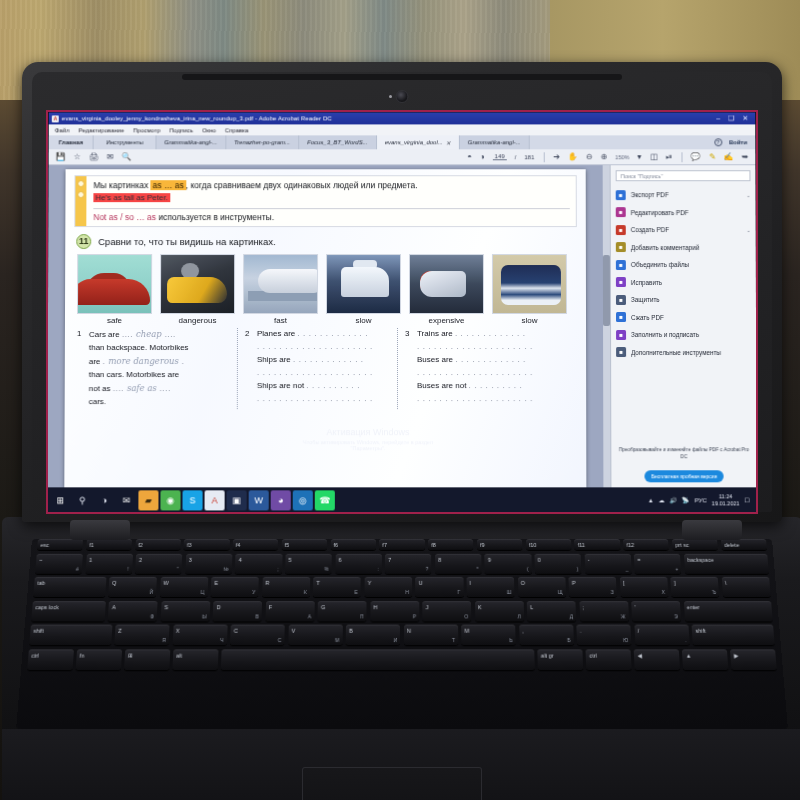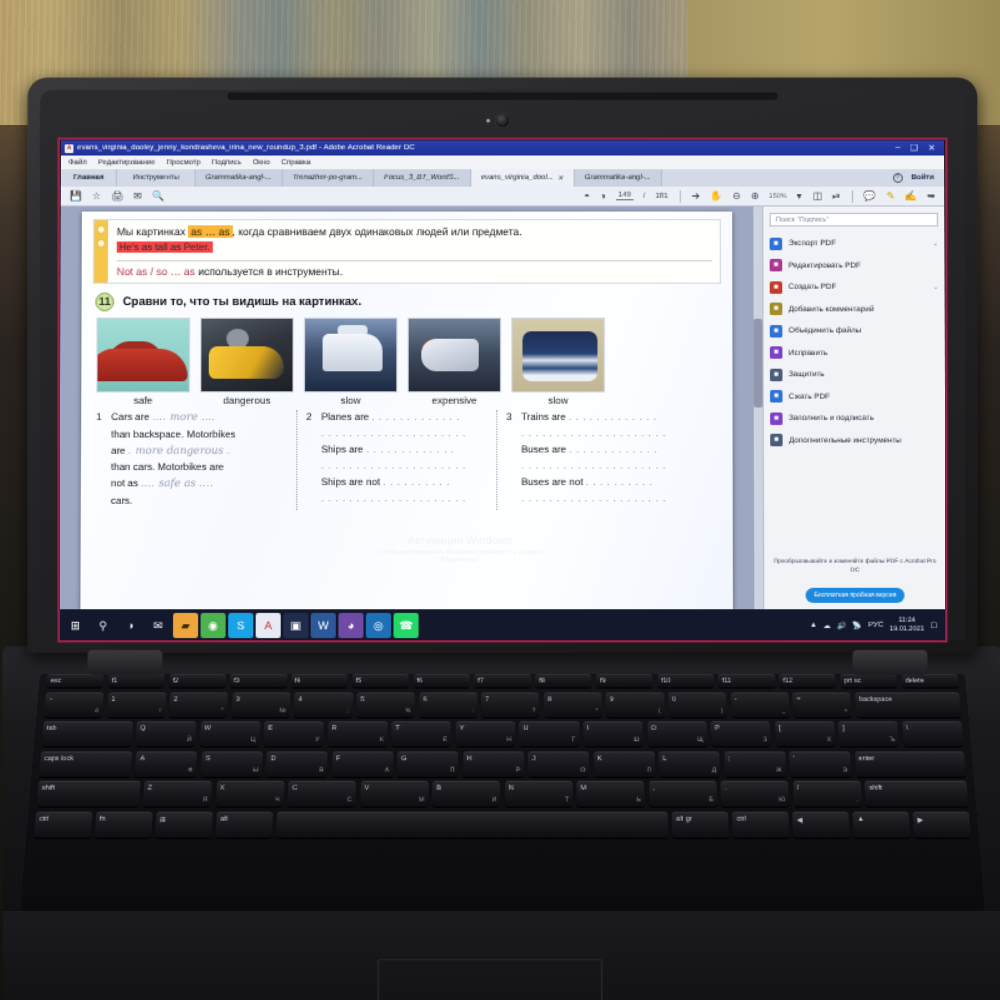--- a/index.html
+++ b/index.html
@@ -138,21 +138,21 @@
   .g2{ font-size:8.5px; color:#14161c;}
   .g2 .pink{ color:#b0365c; }
 
   
   .exh{ display:flex; align-items:center; gap:7px; margin:2px 0 5px 2px;}
   .exnum{
     width:15px;height:15px;border-radius:50%;
     background:#cfe0a8;border:1.5px solid #79a245;color:#2d3a18;
     font-size:9px;font-weight:bold;display:flex;align-items:center;justify-content:center;
   }
-  .exttl{ font-size:9.5px; color:#121419; font-weight:700;}
+  .exttl{ font-size:9.5px; color:#121419; font-weight:400;}
 
   
   .pics{ display:flex; gap:8px; margin:2px 0 3px 3px;}
   .pic{ width:75px; }
   .pic .im{ width:75px; height:60px; border:1px solid #cdd3dd; overflow:hidden; position:relative;}
   .pic .cap{ text-align:center; font-size:8px; color:#1a1c22; margin-top:2px;}
 
   .im.safe{background:linear-gradient(180deg,#9fd8d0 0%,#8ecec6 55%,#79bdb6 100%);}
   .im.safe:after{content:"";position:absolute;left:-6px;top:24px;width:78px;height:26px;border-radius:22px 26px 5px 5px;background:linear-gradient(180deg,#c0392b,#8e2119);}
   .im.safe:before{content:"";position:absolute;left:8px;top:18px;width:44px;height:18px;border-radius:20px 18px 0 0;background:#9c2b20;}
@@ -692,38 +692,42 @@
                 <div class="pics" id="pics">
                     <div class="pic">
                       <div class="im safe"></div>
                       <div class="cap">safe</div>
                     </div>
                     <div class="pic">
                       <div class="im dang"></div>
                       <div class="cap">dangerous</div>
                     </div>
                     <div class="pic">
+                      <div class="im fast"></div>
+                      <div class="cap">fast</div>
+                    </div>
+                    <div class="pic">
                       <div class="im slow"></div>
                       <div class="cap">slow</div>
                     </div>
                     <div class="pic">
                       <div class="im exp"></div>
                       <div class="cap">expensive</div>
                     </div>
                     <div class="pic">
                       <div class="im cheap"></div>
                       <div class="cap">slow</div>
                     </div>
                   </div>
 
                 <div class="cols" id="cols">
                     <div class="col">
                       <div class="crow">
                         <div class="cidx">1</div>
-                        <div class="ctxt"><span>Cars are </span><span class="dots">.... </span><span class="ans">more</span><span class="dots"> ....</span></div>
+                        <div class="ctxt"><span>Cars are </span><span class="dots">.... </span><span class="ans">cheap</span><span class="dots"> ....</span></div>
                       </div>
                       <div class="crow">
                         <div class="cidx"></div>
                         <div class="ctxt"><span>than backspace. Motorbikes </span></div>
                       </div>
                       <div class="crow">
                         <div class="cidx"></div>
                         <div class="ctxt"><span>are </span><span class="dots">. </span><span class="ans">more dangerous</span><span class="dots"> .</span></div>
                       </div>
                       <div class="crow">

